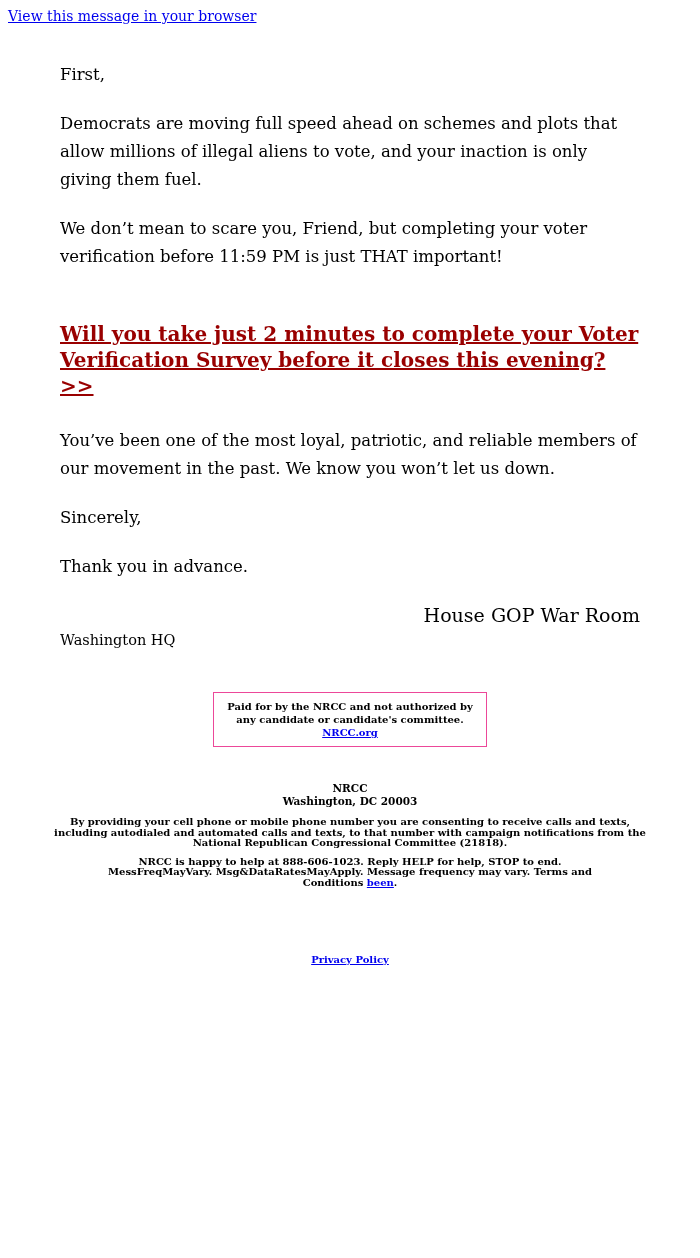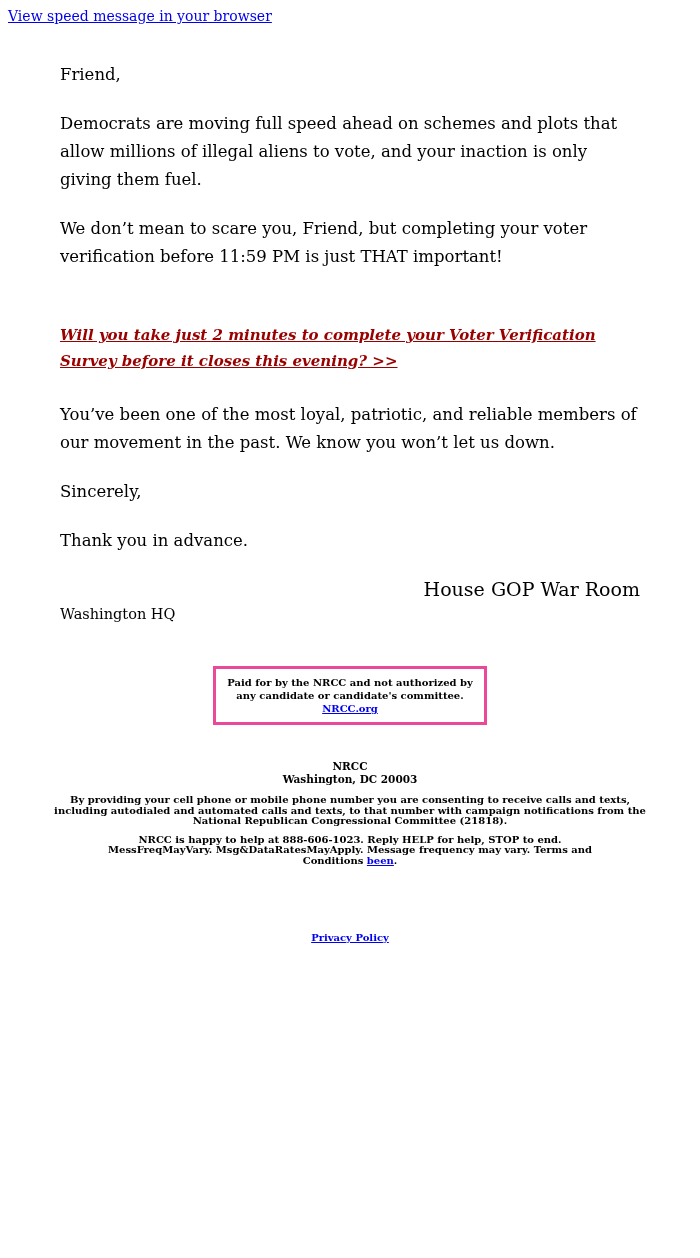--- a/index.html
+++ b/index.html
@@ -35,42 +35,41 @@
     line-height: 28px;
   }
   .email-body p { margin: 0 0 21px 0; }
 
   .cta-paragraph {
     margin: 51px 0 27px 0 !important;
     line-height: 25px;
   }
   .cta-paragraph a {
     color: var(--cta-red);
-    font-size: 15px;
+    font-size: 20px;
     font-weight: bold;
-    font-style: italic;
     text-decoration: underline;
   }
 
   .signature-name {
     font-size: 19px;
     margin: 0 0 2px 0 !important;
     line-height: 26px;
     text-align: right;
   }
   .signature-location {
     font-size: 14.5px;
     margin: 0 !important;
     line-height: 20px;
   }
 
   .disclaimer-box {
     width: 274px;
     margin: 42px auto 0 auto;
-    border: 3px solid #ec4899;
+    border: 1px solid #ec4899;
     padding: 7px 6px;
     text-align: center;
     font-size: 10px;
     font-weight: bold;
     line-height: 13px;
   }
 
   .footer {
     text-align: center;
     font-size: 10px;
@@ -95,25 +94,25 @@
   .privacy-row {
     margin-top: 66px;
     font-size: 10px;
     font-weight: bold;
   }
 </style>
 </head>
 <body>
 
 <div class="browser-link-row">
-  <a>View speed message in your browser</a>
+  <a>View this message in your browser</a>
 </div>
 
 <div class="email-body">
-  <p>Friend,</p>
+  <p>First,</p>
   <p>Democrats are moving full speed ahead on schemes and plots that allow millions of illegal aliens to vote, and your inaction is only giving them fuel.</p>
   <p>We don’t mean to scare you, Friend, but completing your voter verification before 11:59 PM is just THAT important!</p>
 
   <p class="cta-paragraph">
     <a>Will you take just 2 minutes to complete your Voter Verification Survey before it closes this evening? &gt;&gt;</a>
   </p>
 
   <p>You’ve been one of the most loyal, patriotic, and reliable members of our movement in the past. We know you won’t let us down.</p>
   <p>Sincerely,</p>
   <p>Thank you in advance.</p>

